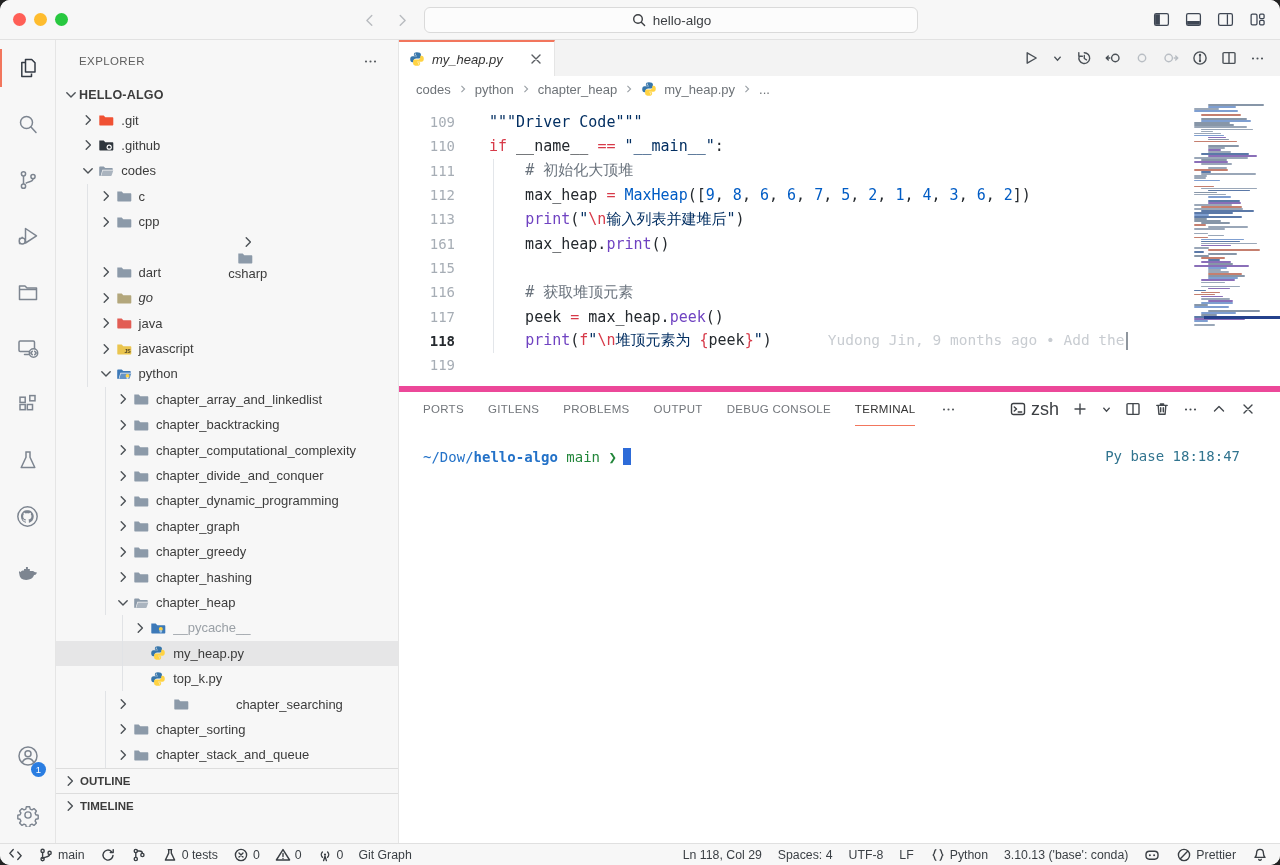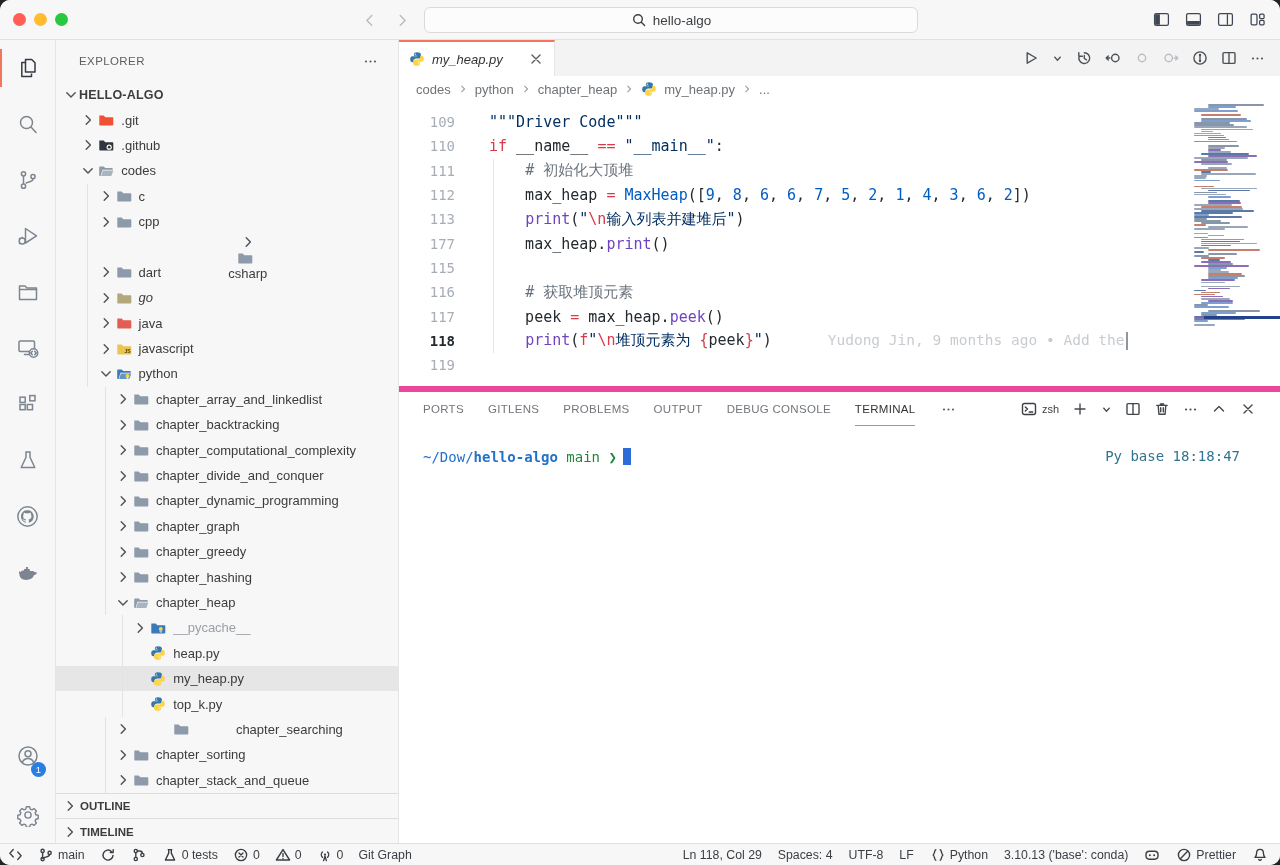--- a/index.html
+++ b/index.html
@@ -59,21 +59,21 @@
   .minimap{position:absolute;top:0;right:0;width:90px;height:240px;}
   .mm-bar{position:absolute;height:1.7px;border-radius:1px;}
   .mm-marker{position:absolute;right:0;width:76px;height:3px;background:#24418c;}
   
   .panel{height:457px;border-top:6px solid #ec4899;display:flex;flex-direction:column;flex:none;}
   .panel-tabs{height:34px;display:flex;align-items:center;padding:0 10px 0 24px;gap:24px;flex:none;}
   .ptab{font-size:11.5px;letter-spacing:.3px;color:#72767b;height:100%;display:flex;align-items:center;border-bottom:1.5px solid transparent;cursor:pointer;}
   .ptab.active{color:#333;border-bottom-color:var(--accent);}
   .ptab-more{color:#55595e;margin-left:2px;}
   .panel-right{margin-left:auto;display:flex;align-items:center;gap:13px;color:#43484d;padding-right:14px;}
-  .zsh-chip{display:flex;align-items:center;gap:5px;font-size:11px;color:#3c3f43;}
+  .zsh-chip{display:flex;align-items:center;gap:5px;font-size:18px;color:#3c3f43;}
   .terminal{flex:1;padding:22px 40px 0 24px;font-family:"DejaVu Sans Mono","Liberation Mono",monospace;font-size:14px;position:relative;background:#fff;}
   .t-path{color:var(--termPath);} .t-repo{color:var(--termPath);font-weight:bold;}
   .t-branch{color:var(--termGreen);} .t-arrow{color:var(--termGreen);}
   .t-cursor{display:inline-block;width:8px;height:17px;background:var(--termCursor);vertical-align:text-bottom;margin-left:6px;}
   .t-right{position:absolute;right:40px;top:22px;color:var(--termRight);}
   
   .statusbar{height:22px;background:#f7f7f7;border-top:1px solid #e0e0e0;display:flex;align-items:center;padding:0 12px 0 8px;font-size:12.3px;color:#3a3f44;}
   .sb-group{display:flex;align-items:center;gap:15px;}
   .sb-group.right{margin-left:auto;gap:16px;}
   .sb-item{display:flex;align-items:center;gap:4px;cursor:pointer;white-space:nowrap;}
@@ -517,29 +517,20 @@
                 <path d="M6.2 3.8L10.4 8l-4.2 4.2"></path>
               </svg>
             </span>
             <span class="tree-ico"><svg width="16" height="16" viewBox="0 0 16 16">
                 <path d="M1.3 3.6h4.4l1.6 1.6h7c.6 0 1 .4 1 1v6.2c0 .6-.4 1-1 1H2.3c-.6 0-1-.4-1-1z" fill="#3c79b8"></path>
                 <circle cx="10.8" cy="9" r="2" fill="#ffd343"></circle>
                 <circle cx="10.8" cy="11.4" r="1.3" fill="#9fc6ea"></circle>
               </svg></span>
             <span class="lbl">__pycache__</span>
           </div>
-          <div class="tree-row" style="padding-left: 76.2px;">
-            <span class="guide" style="left: 65.9px;"></span>
-            <span class="chev icon"></span>
-            <span class="tree-ico"><svg width="16" height="16" viewBox="0 0 16 16">
-                <path fill="#3776ab" d="M7.9 1.2c-2.1 0-3 .9-3 2.1v1.5h3.1v.5H3.4c-1.3 0-2.2 1-2.2 2.9 0 1.9.9 3 2.2 3h1.3V9.5c0-1.3 1.2-2.1 2.5-2.1h3c1.1 0 1.7-.7 1.7-1.6v-2.5c0-1.2-1.6-2.1-4-2.1zM6.3 2.6a.6.6 0 1 1 0 1.2.6.6 0 0 1 0-1.2z"></path>
-                <path fill="#ffd343" d="M8.1 14.8c2.1 0 3-.9 3-2.1v-1.5H8v-.5h4.6c1.3 0 2.2-1 2.2-2.9 0-1.9-.9-3-2.2-3h-1.3v1.7c0 1.3-1.2 2.1-2.5 2.1h-3c-1.1 0-1.7.7-1.7 1.6v2.5c0 1.2 1.6 2.1 4 2.1zm1.6-1.4a.6.6 0 1 1 0-1.2.6.6 0 0 1 0 1.2z"></path>
-              </svg></span>
-            <span class="lbl">heap.py</span>
-          </div>
           <div class="tree-row selected" style="padding-left: 76.2px;">
             <span class="guide" style="left: 65.9px;"></span>
             <span class="chev icon"></span>
             <span class="tree-ico"><svg width="16" height="16" viewBox="0 0 16 16">
                 <path fill="#3776ab" d="M7.9 1.2c-2.1 0-3 .9-3 2.1v1.5h3.1v.5H3.4c-1.3 0-2.2 1-2.2 2.9 0 1.9.9 3 2.2 3h1.3V9.5c0-1.3 1.2-2.1 2.5-2.1h3c1.1 0 1.7-.7 1.7-1.6v-2.5c0-1.2-1.6-2.1-4-2.1zM6.3 2.6a.6.6 0 1 1 0 1.2.6.6 0 0 1 0-1.2z"></path>
                 <path fill="#ffd343" d="M8.1 14.8c2.1 0 3-.9 3-2.1v-1.5H8v-.5h4.6c1.3 0 2.2-1 2.2-2.9 0-1.9-.9-3-2.2-3h-1.3v1.7c0 1.3-1.2 2.1-2.5 2.1h-3c-1.1 0-1.7.7-1.7 1.6v2.5c0 1.2 1.6 2.1 4 2.1zm1.6-1.4a.6.6 0 1 1 0-1.2.6.6 0 0 1 0 1.2z"></path>
               </svg></span>
             <span class="lbl">my_heap.py</span>
           </div>
           <div class="tree-row" style="padding-left: 76.2px;">
@@ -711,21 +702,21 @@
             </svg>
           </span>
           <span>...</span>
         </div>
       <div class="code-area" id="codeArea">
           <div class="code-line"><span class="gutter">109</span><span class="ltext"><span class="tk-str">"""Driver Code"""</span></span></div>
           <div class="code-line"><span class="gutter">110</span><span class="ltext"><span class="tk-kw">if</span><span class="tk-txt"> __name__ </span><span class="tk-kw">==</span><span class="tk-txt"> </span><span class="tk-str">"__main__"</span><span class="tk-txt">:</span></span></div>
           <div class="code-line"><span class="gutter">111</span><span class="ltext"><span class="tk-txt">    </span><span class="tk-cmt"># 初始化大顶堆</span></span></div>
           <div class="code-line"><span class="gutter">112</span><span class="ltext"><span class="tk-txt">    max_heap </span><span class="tk-kw">=</span><span class="tk-txt"> </span><span class="tk-cls">MaxHeap</span><span class="tk-txt">([</span><span class="tk-num">9</span><span class="tk-txt">, </span><span class="tk-num">8</span><span class="tk-txt">, </span><span class="tk-num">6</span><span class="tk-txt">, </span><span class="tk-num">6</span><span class="tk-txt">, </span><span class="tk-num">7</span><span class="tk-txt">, </span><span class="tk-num">5</span><span class="tk-txt">, </span><span class="tk-num">2</span><span class="tk-txt">, </span><span class="tk-num">1</span><span class="tk-txt">, </span><span class="tk-num">4</span><span class="tk-txt">, </span><span class="tk-num">3</span><span class="tk-txt">, </span><span class="tk-num">6</span><span class="tk-txt">, </span><span class="tk-num">2</span><span class="tk-txt">])</span></span></div>
           <div class="code-line"><span class="gutter">113</span><span class="ltext"><span class="tk-txt">    </span><span class="tk-fn">print</span><span class="tk-txt">(</span><span class="tk-str">"</span><span class="tk-esc">\n</span><span class="tk-str">输入列表并建堆后"</span><span class="tk-txt">)</span></span></div>
-          <div class="code-line"><span class="gutter">177</span><span class="ltext"><span class="tk-txt">    max_heap.</span><span class="tk-fn">print</span><span class="tk-txt">()</span></span></div>
+          <div class="code-line"><span class="gutter">161</span><span class="ltext"><span class="tk-txt">    max_heap.</span><span class="tk-fn">print</span><span class="tk-txt">()</span></span></div>
           <div class="code-line"><span class="gutter">115</span><span class="ltext"></span></div>
           <div class="code-line"><span class="gutter">116</span><span class="ltext"><span class="tk-txt">    </span><span class="tk-cmt"># 获取堆顶元素</span></span></div>
           <div class="code-line"><span class="gutter">117</span><span class="ltext"><span class="tk-txt">    peek </span><span class="tk-kw">=</span><span class="tk-txt"> max_heap.</span><span class="tk-fn">peek</span><span class="tk-txt">()</span></span></div>
           <div class="code-line"><span class="gutter cur">118</span><span class="ltext"><span class="tk-txt">    </span><span class="tk-fn">print</span><span class="tk-txt">(</span><span class="tk-kw">f</span><span class="tk-str">"</span><span class="tk-esc">\n</span><span class="tk-str">堆顶元素为 </span><span class="tk-kw">{</span><span class="tk-txt">peek</span><span class="tk-kw">}</span><span class="tk-str">"</span><span class="tk-txt">)</span><span class="blame">Yudong Jin, 9 months ago • Add the</span><span class="blame-cursor"></span></span></div>
           <div class="code-line"><span class="gutter">119</span><span class="ltext"></span></div>
           <div class="indent-guide" style="top: 56.6px; height: 194.4px;"></div>
           <div class="minimap">
             <div class="mm-bar" style="top: 2.04px; left: 18px; width: 55.5131px; background: rgb(135, 150, 168);"></div>
             <div class="mm-bar" style="top: 4.08px; left: 18px; width: 28.2336px; background: rgb(127, 159, 209);"></div>
             <div class="mm-bar" style="top: 6.12px; left: 4px; width: 25.2429px; background: rgb(154, 167, 184);"></div>

